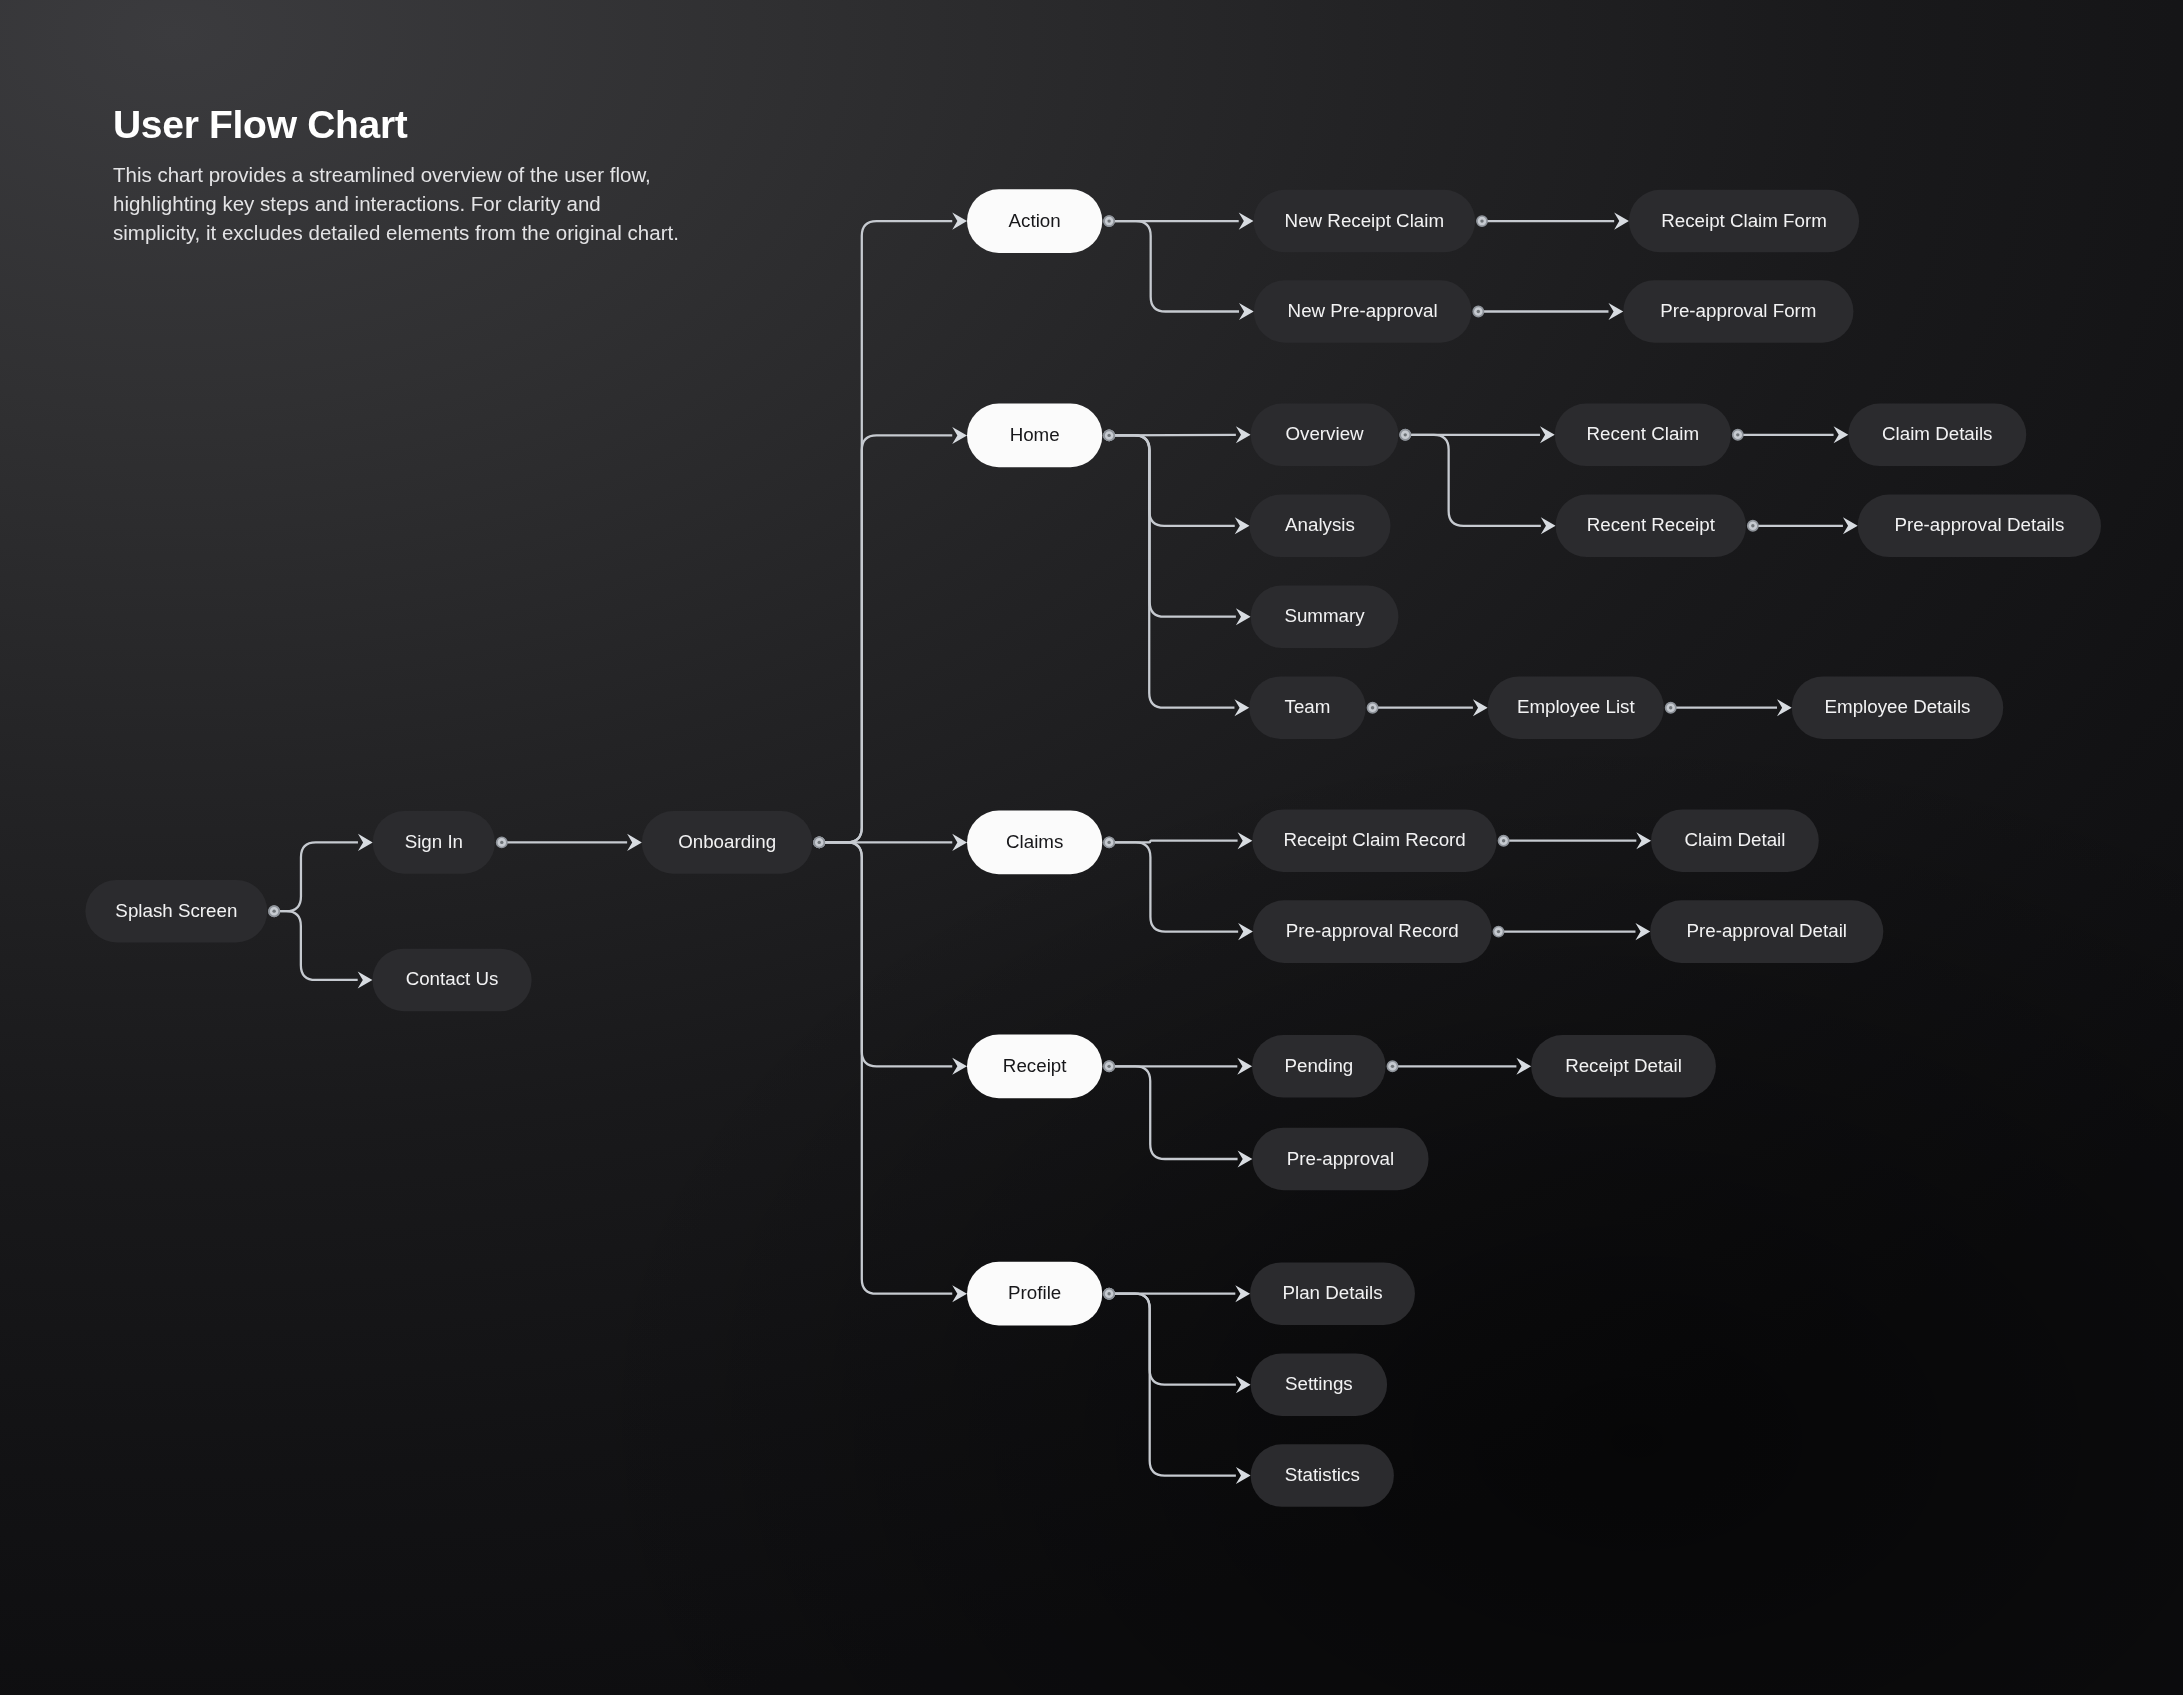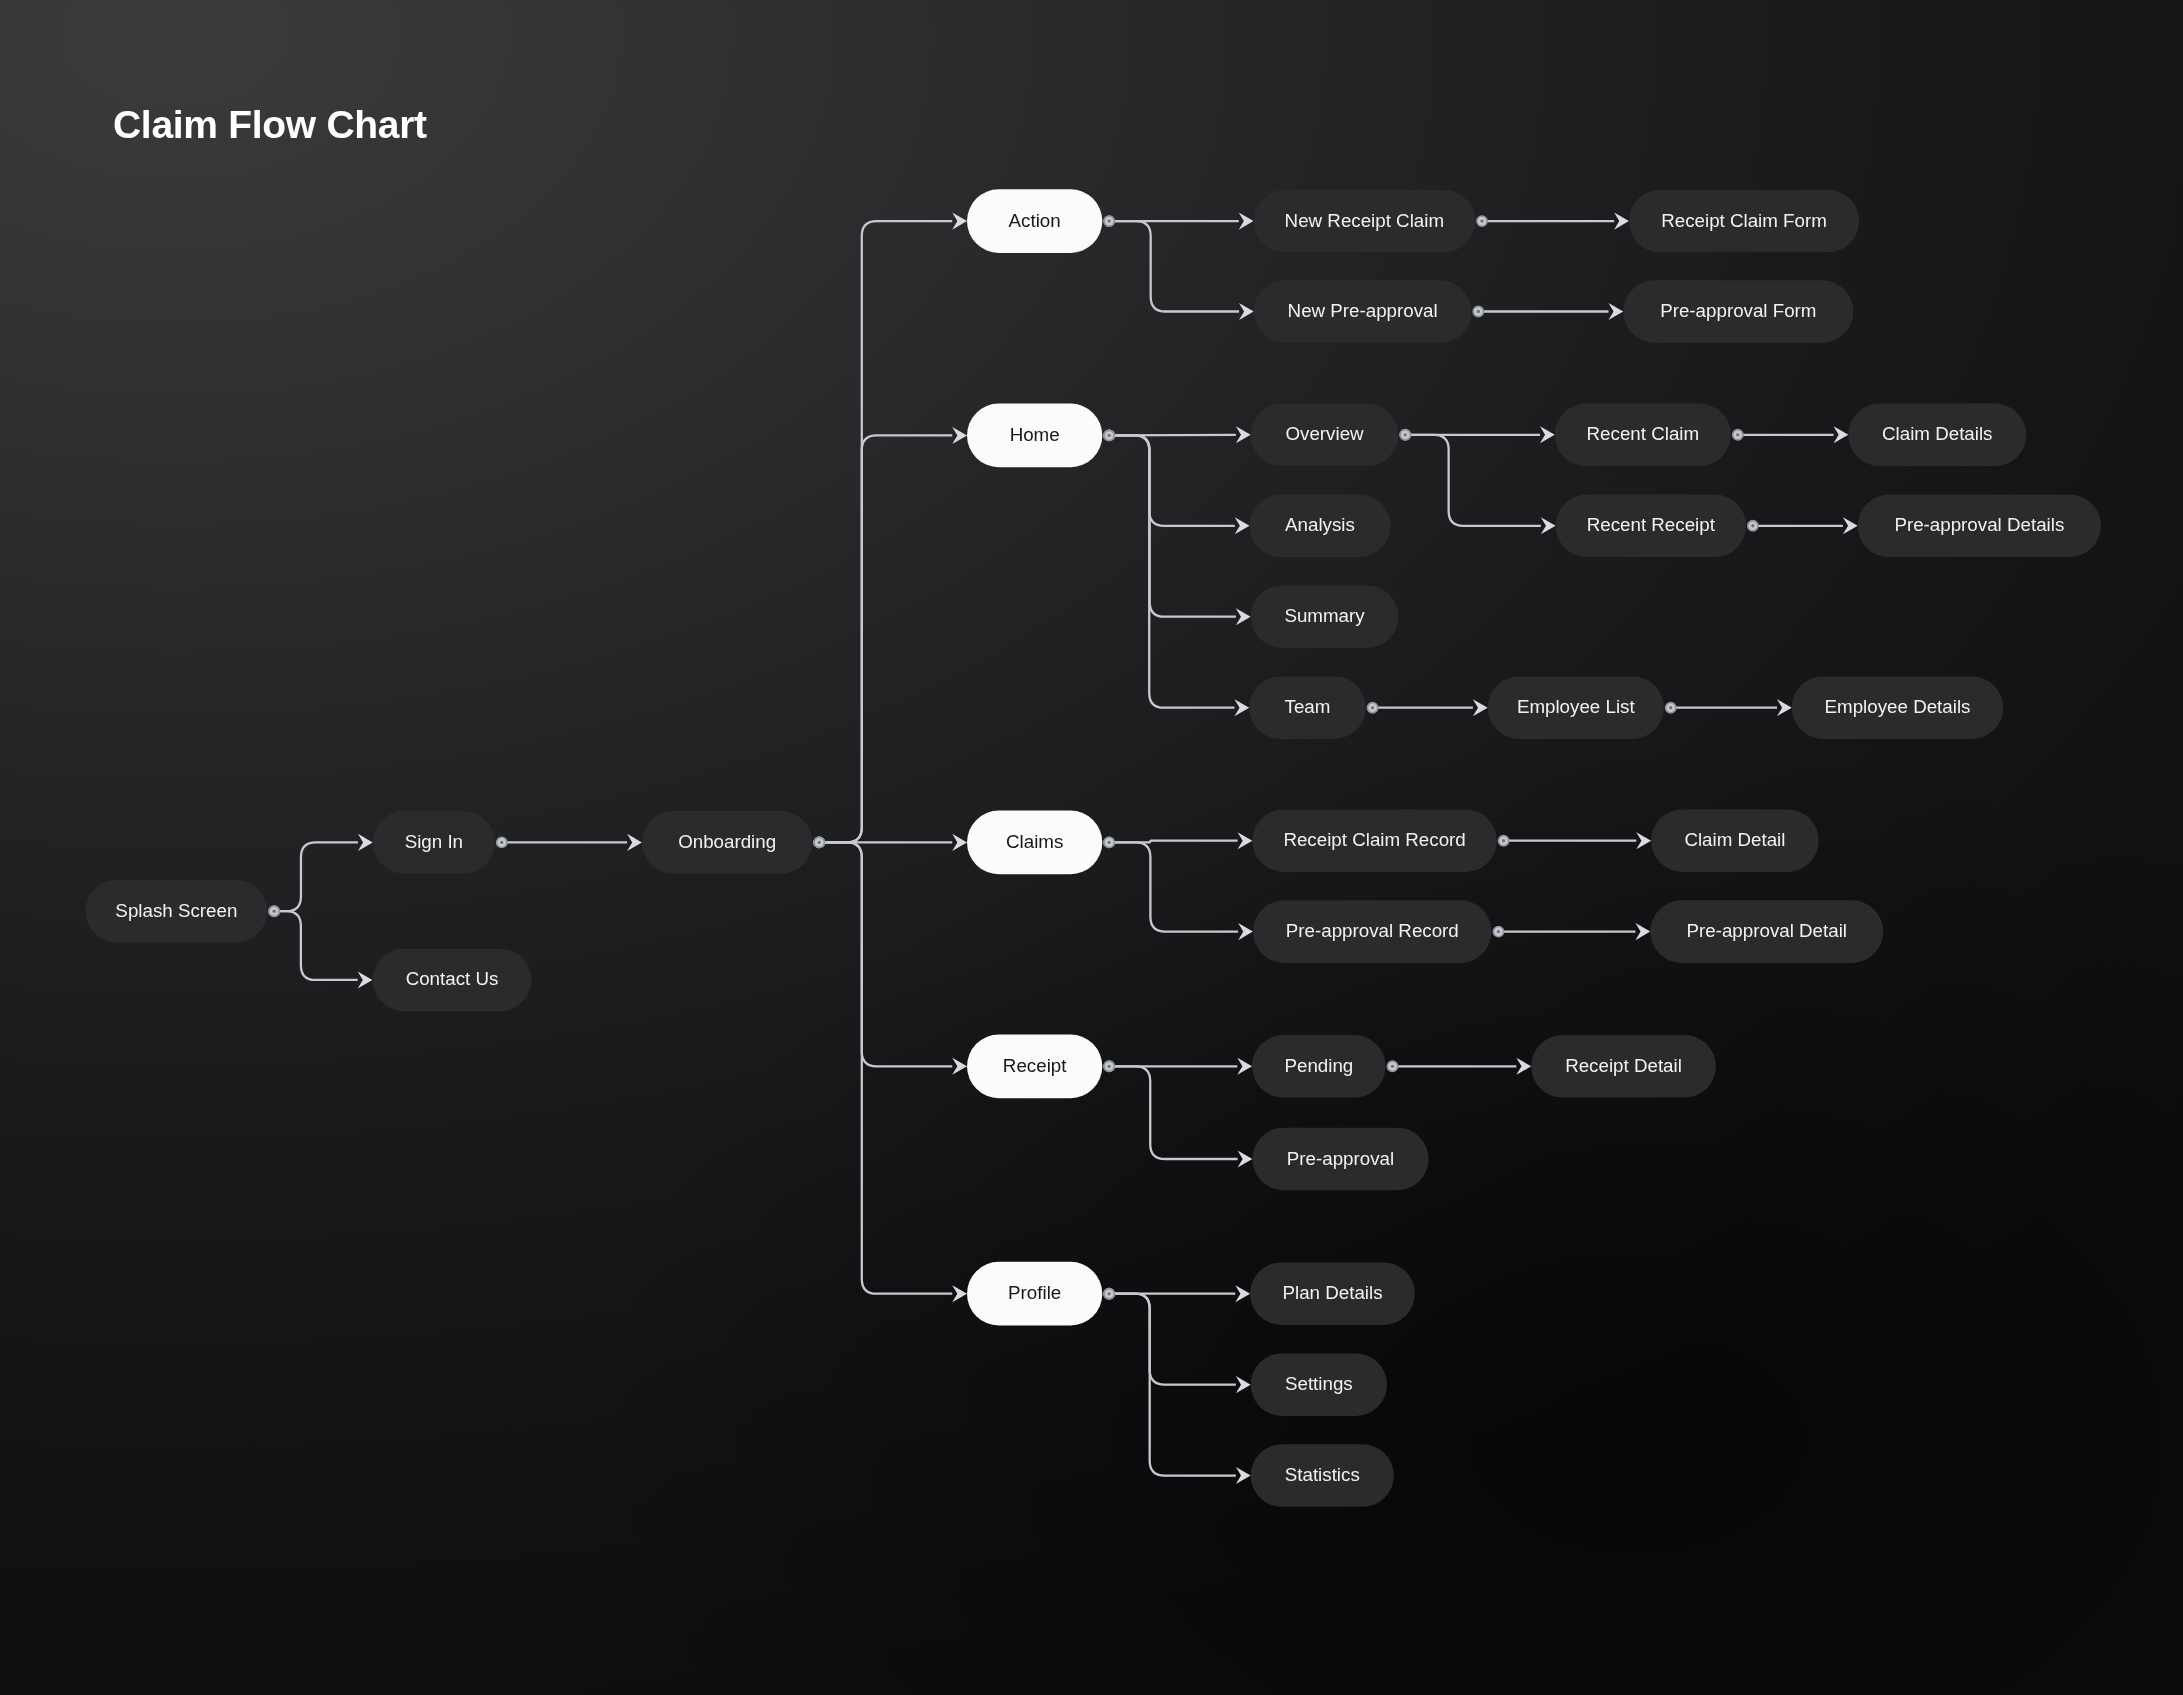--- a/index.html
+++ b/index.html
@@ -46,21 +46,22 @@
   }
   .node-label.dark { fill:#f2f2f3; }
   .node-label.light { fill:#17171a; }
 </style>
 </head>
 <body>
 
 <div id="bg"></div>
 
 <div id="header">
-  <div id="title">Claim Flow Chart</div>
+  <div id="title">User Flow Chart</div>
+  <div id="desc">This chart provides a streamlined overview of the user flow, highlighting key steps and interactions. For clarity and simplicity, it excludes detailed elements from the original chart.</div>
 </div>
 
 <svg id="flow" viewBox="0 0 3840 2982" xmlns="http://www.w3.org/2000/svg">
   <g id="edges-layer">
       <g>
         <path d="M 482 1603
           L 503.20000000000005 1603
           Q 529.2 1603 529.2 1577
           L 529.2 1508
           Q 529.2 1482 555.2 1482

